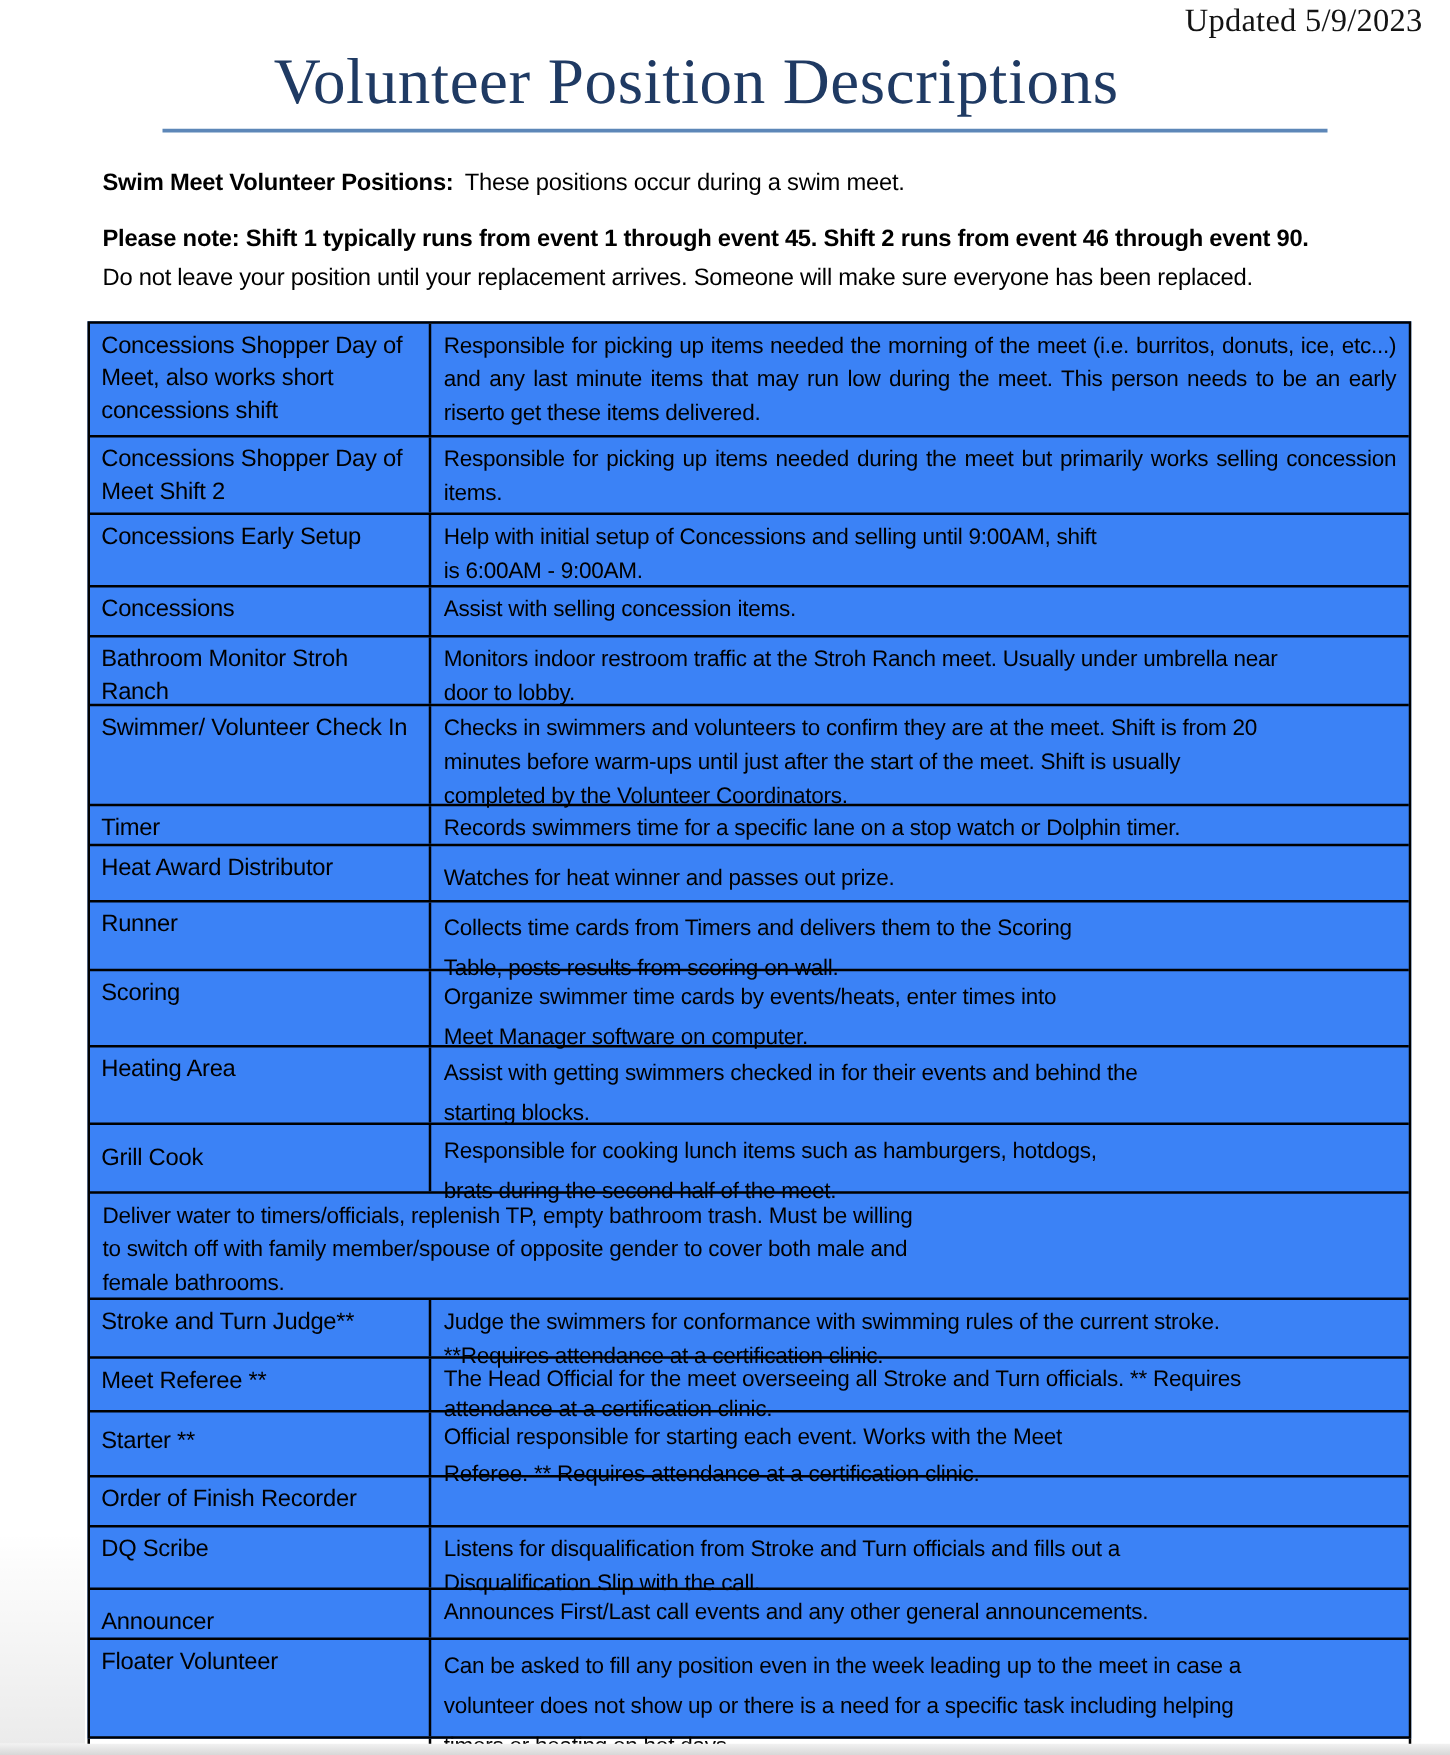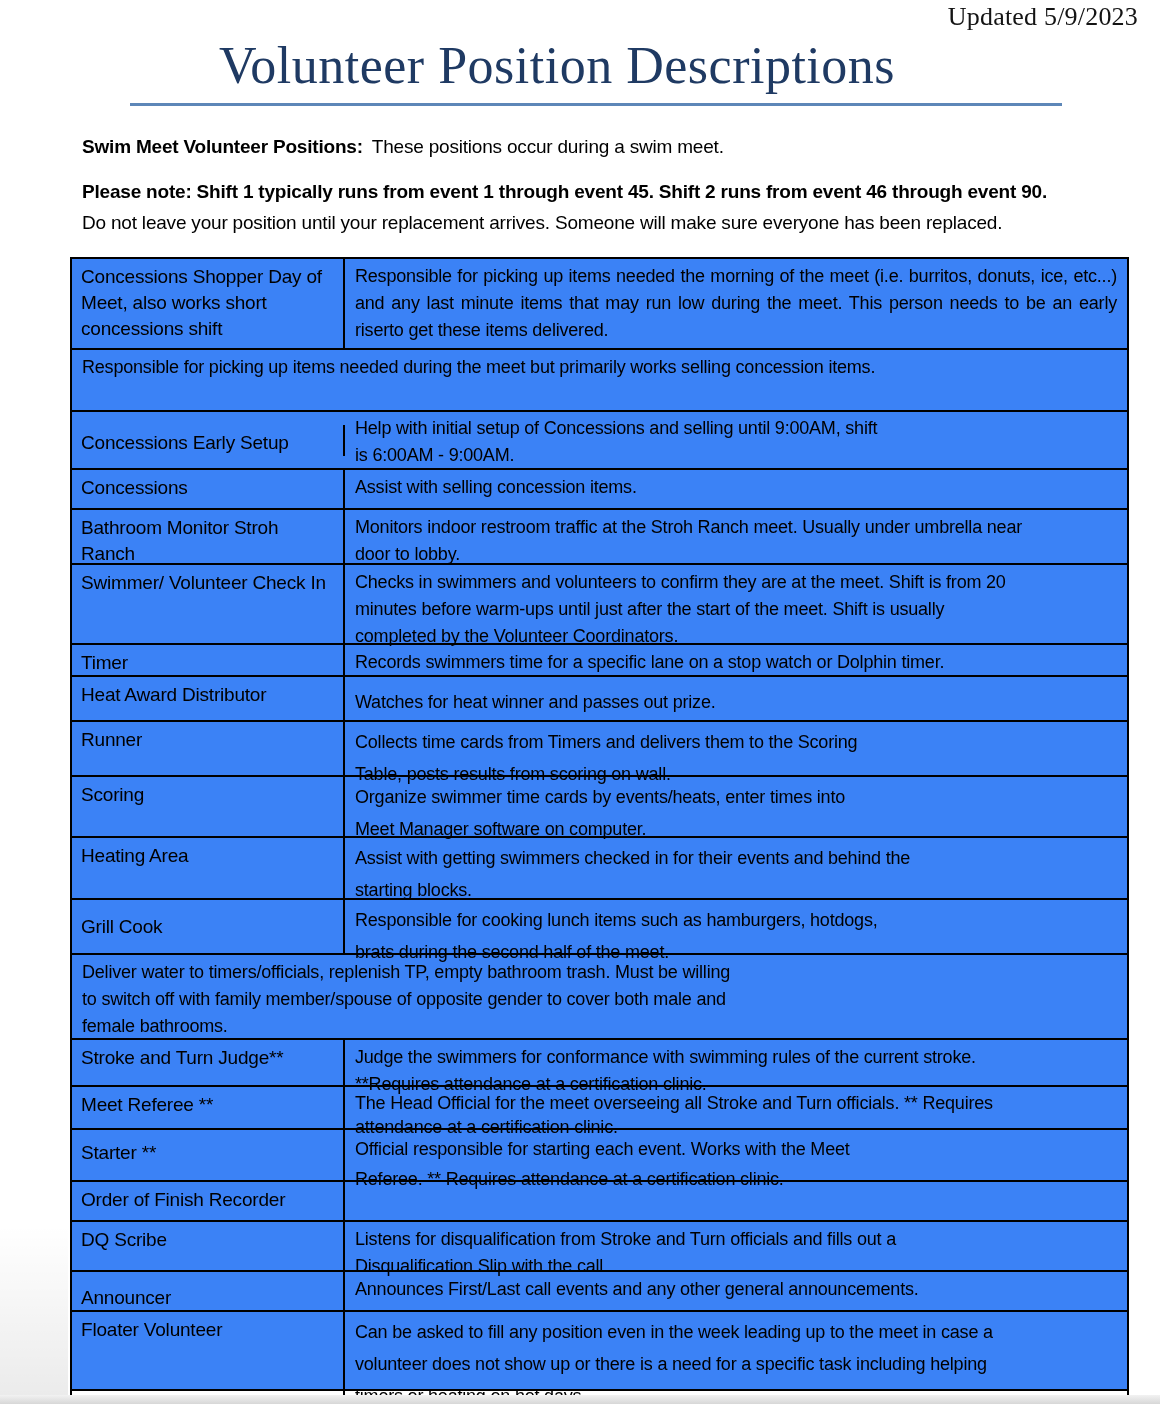--- a/index.html
+++ b/index.html
@@ -44,21 +44,21 @@
     flex:1;box-sizing:border-box;padding:4px 10px 0 10px;
     font-size:18px;line-height:27px;letter-spacing:-.2px;white-space:pre-line;
   }
   .cell-desc.justify{white-space:normal;text-align:justify;}
   .cell-desc.loose{line-height:32px;}
   .cell-desc.low{padding-top:12px;}
   .cell-desc.low-sm{padding-top:8px;}
   .cell-name.v-center{padding-top:14px;}
   .cell-name.low{padding-top:13px;}
   
-  .r0{height:91px;} .r1{height:62px;} .r2{height:58px;align-items:center;} .r3{height:40px;}
+  .r0{height:91px;} .r1{height:62px;} .r2{height:58px;} .r3{height:40px;}
   .r4{height:55px;} .r5{height:80px;} .r6{height:45px;} .r7{height:32px;}
   .r8{height:55px;} .r9{height:61px;} .r10{height:62px;} .r11{height:55px;}
   .r12{height:85px;} .r13{height:47px;} .r14{height:43px;} .r15{height:52px;}
   .r16{height:40px;} .r17{height:50px;} .r18{height:40px;} .r19{height:77px;}
 
   .stub{position:absolute;top:1391px;width:2px;height:8px;background:#000;}
   .stub.s1{left:70px;} .stub.s2{left:343px;} .stub.s3{left:1127px;}
   .bottom-edge{
     position:absolute;left:0;bottom:0;width:1160px;height:9px;
     background:linear-gradient(to bottom,#f2f2f2,#d7d7d7);
@@ -80,20 +80,21 @@
 </div>
 <div class="intro i2">Please note: Shift 1 typically runs from event 1 through event 45. Shift 2 runs from event 46 through event 90.</div>
 <div class="intro i3">Do not leave your position until your replacement arrives. Someone will make sure everyone has been replaced.</div>
 
 <div class="vtable">
   <div class="row r0">
     <div class="cell-name">Concessions Shopper Day of Meet, also works short concessions shift</div>
     <div class="cell-desc justify">Responsible for picking up items needed the morning of the meet (i.e. burritos, donuts, ice, etc...) and any last minute items that may run low during the meet. This person needs to be an early riserto get these items delivered.</div>
   </div>
   <div class="row r1">
+    <div class="cell-name">Concessions Shopper Day of Meet Shift 2</div>
     <div class="cell-desc justify">Responsible for picking up items needed during the meet but primarily works selling concession items.</div>
   </div>
   <div class="row r2">
     <div class="cell-name">Concessions Early Setup</div>
     <div class="cell-desc">Help with initial setup of Concessions and selling until 9:00AM, shift
 is 6:00AM - 9:00AM.</div>
   </div>
   <div class="row r3">
     <div class="cell-name">Concessions</div>
     <div class="cell-desc">Assist with selling concession items.</div>

